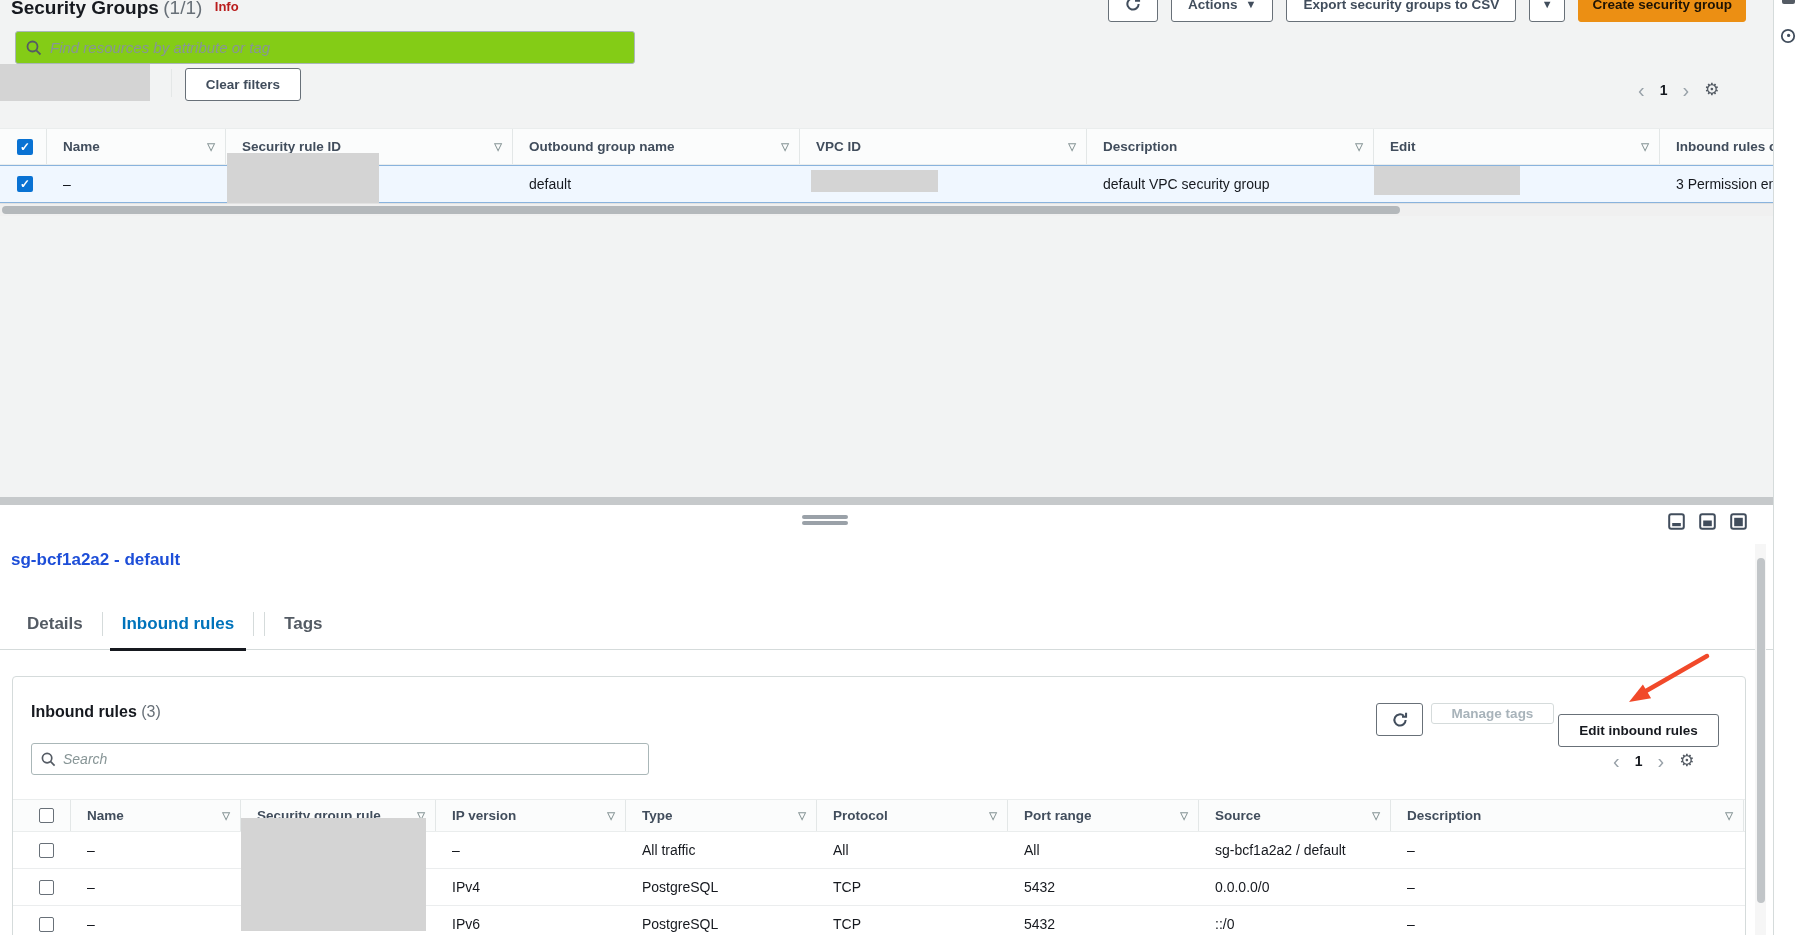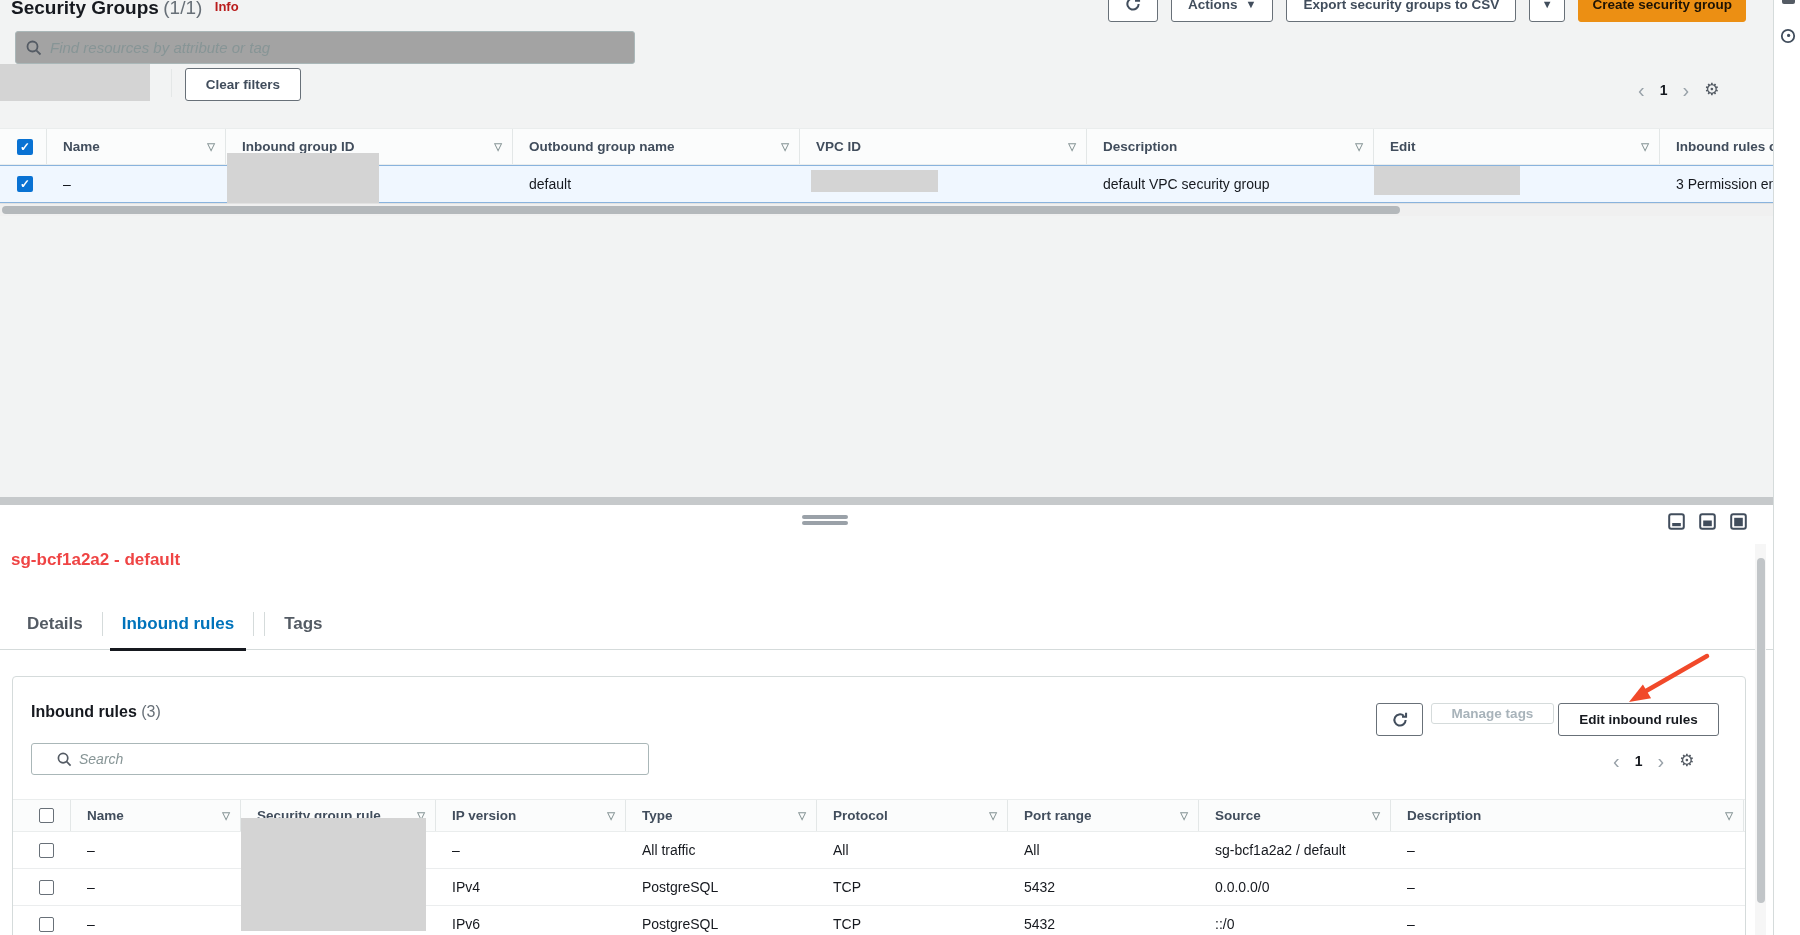--- a/index.html
+++ b/index.html
@@ -7,21 +7,21 @@
   body { font-family:"Liberation Sans", sans-serif; color:#16191f; background:#f2f3f3; }
   #app { position:relative; width:1800px; height:935px; overflow:hidden; background:#f2f3f3; }
 
   
   .top-pane { position:absolute; left:0; top:0; width:1773px; height:497px; overflow:hidden; }
   .page-header { position:absolute; left:11px; top:-3px; white-space:nowrap; }
   .page-title { display:inline; font-size:19px; font-weight:bold; color:#16191f; }
   .page-count { font-size:19px; font-weight:400; color:#687078; }
   .info-link { font-size:13px; font-weight:bold; color:#b91c1c; margin-left:8px; vertical-align:3px; text-decoration:none; cursor:pointer; }
 
-  .search-wrap { position:absolute; left:15px; top:31px; width:620px; height:33px; background:#a3a3a3;
+  .search-wrap { position:absolute; left:15px; top:31px; width:620px; height:33px; background:#84cc16;
                  border:1px solid #aab7b8; border-radius:3px; display:flex; align-items:center; padding:0 10px; }
   .search-wrap input { border:none; outline:none; flex:1; font-size:15px; font-style:italic; color:#16191f;
                  font-family:"Liberation Sans", sans-serif; background:transparent; margin-left:8px; }
   .search-wrap input::placeholder { color:#879596; font-style:italic; }
 
   .filter-chip { position:absolute; left:0; top:64px; width:150px; height:37px; background:#dadada; }
   .chip-divider { position:absolute; left:171px; top:69px; width:1px; height:28px; background:#e4e7e7; }
 
   .btn { display:inline-flex; align-items:center; justify-content:center; gap:8px; background:#fff;
          border:1px solid #687078; border-radius:3px; font-family:"Liberation Sans", sans-serif;
@@ -70,41 +70,41 @@
 
   
   .splitter { position:absolute; left:0; top:505px; width:1773px; height:35px; background:#fff; }
   .split-handle { position:absolute; left:802px; top:10px; width:46px; cursor:row-resize; }
   .split-handle div { height:3.5px; background:#9aa1a8; border-radius:2px; margin-bottom:2.5px; }
   .layout-icons { position:absolute; left:1668px; top:8px; display:flex; gap:14px; }
   .layout-icons svg { cursor:pointer; }
 
   
   .detail { position:absolute; left:0; top:540px; width:1773px; height:395px; background:#fff; }
-  .detail-title { position:absolute; left:11px; top:10px; font-size:17px; font-weight:bold; color:#ef4444; }
+  .detail-title { position:absolute; left:11px; top:10px; font-size:17px; font-weight:bold; color:#1d4ed8; }
   .tabs { position:absolute; left:0; top:58px; width:1773px; height:52px; border-bottom:1px solid #d5dbdb;
           display:flex; align-items:center; padding-left:13px; }
   .tab { position:relative; height:52px; line-height:52px; padding:0 14px; font-size:17px; font-weight:bold;
          color:#545b64; cursor:pointer; white-space:nowrap; }
   .tab.active { color:#0073bb; }
   .tab.active::after { content:""; position:absolute; left:2px; right:2px; bottom:-1px; height:3px; background:#16191f; }
   .tab-divider { width:1px; height:24px; background:#d5dbdb; margin:0 5px; }
 
   .card { position:absolute; left:12px; top:136px; width:1734px; height:310px; background:#fff;
           border:1px solid #d5dbdb; border-radius:4px; }
   .card-title { position:absolute; left:18px; top:26px; font-size:16px; font-weight:bold; }
   .card-count { color:#687078; font-weight:400; }
   .search2 { position:absolute; left:18px; top:66px; width:618px; height:32px; background:#fff;
-             border:1px solid #aab7b8; border-radius:3px; display:flex; align-items:center; padding:0 25px; }
+             border:1px solid #aab7b8; border-radius:3px; display:flex; align-items:center; padding:0 9px; }
   .search2 input { border:none; outline:none; flex:1; font-size:14px; font-style:italic; color:#16191f;
              font-family:"Liberation Sans", sans-serif; background:transparent; margin-left:7px; }
   .search2 input::placeholder { color:#879596; font-style:italic; }
   .btn-refresh2 { position:absolute; left:1363px; top:26px; width:47px; height:33px; }
   .btn-manage { position:absolute; left:1418px; top:26px; width:123px; height:21px; }
-  .btn-edit { position:absolute; left:1545px; top:26px; width:161px; height:33px; color:#16191f;text-align:center; }
+  .btn-edit { position:absolute; left:1545px; top:37px; width:161px; height:33px; color:#16191f;text-align:center; }
   .pagination-bot { position:absolute; left:1600px; top:76px; }
 
   .t2 { position:absolute; left:0; top:122px; width:1732px; }
   .t2 .thead { height:33px; background:#fbfcfc; }
   .t2 .c0{width:58px;flex:none;} .t2 .c1{width:170px;flex:none;} .t2 .c2{width:195px;flex:none;}
   .t2 .c3{width:190px;flex:none;} .t2 .c4{width:191px;flex:none;} .t2 .c5{width:191px;flex:none;}
   .t2 .c6{width:191px;flex:none;} .t2 .c7{width:192px;flex:none;} .t2 .c8{width:353px;flex:none;}
   .t2 .cell-check { padding-left:26px; }
   .t2 .trow { border-bottom:1px solid #ebedee; }
   .t2 .checkbox { width:15px; height:15px; border-width:1.5px; }
@@ -180,21 +180,21 @@
         <div class="th c0 cell-check">
           <div class="checkbox checked">
             <span>✓</span>
           </div>
         </div>
         <div class="th c1">
           <span>Name</span>
           <span class="sort">▽</span>
         </div>
         <div class="th c2">
-          <span>Inbound group ID</span>
+          <span>Security rule ID</span>
           <span class="sort">▽</span>
         </div>
         <div class="th c3">
           <span>Outbound group name</span>
           <span class="sort">▽</span>
         </div>
         <div class="th c4">
           <span>VPC ID</span>
           <span class="sort">▽</span>
         </div>

